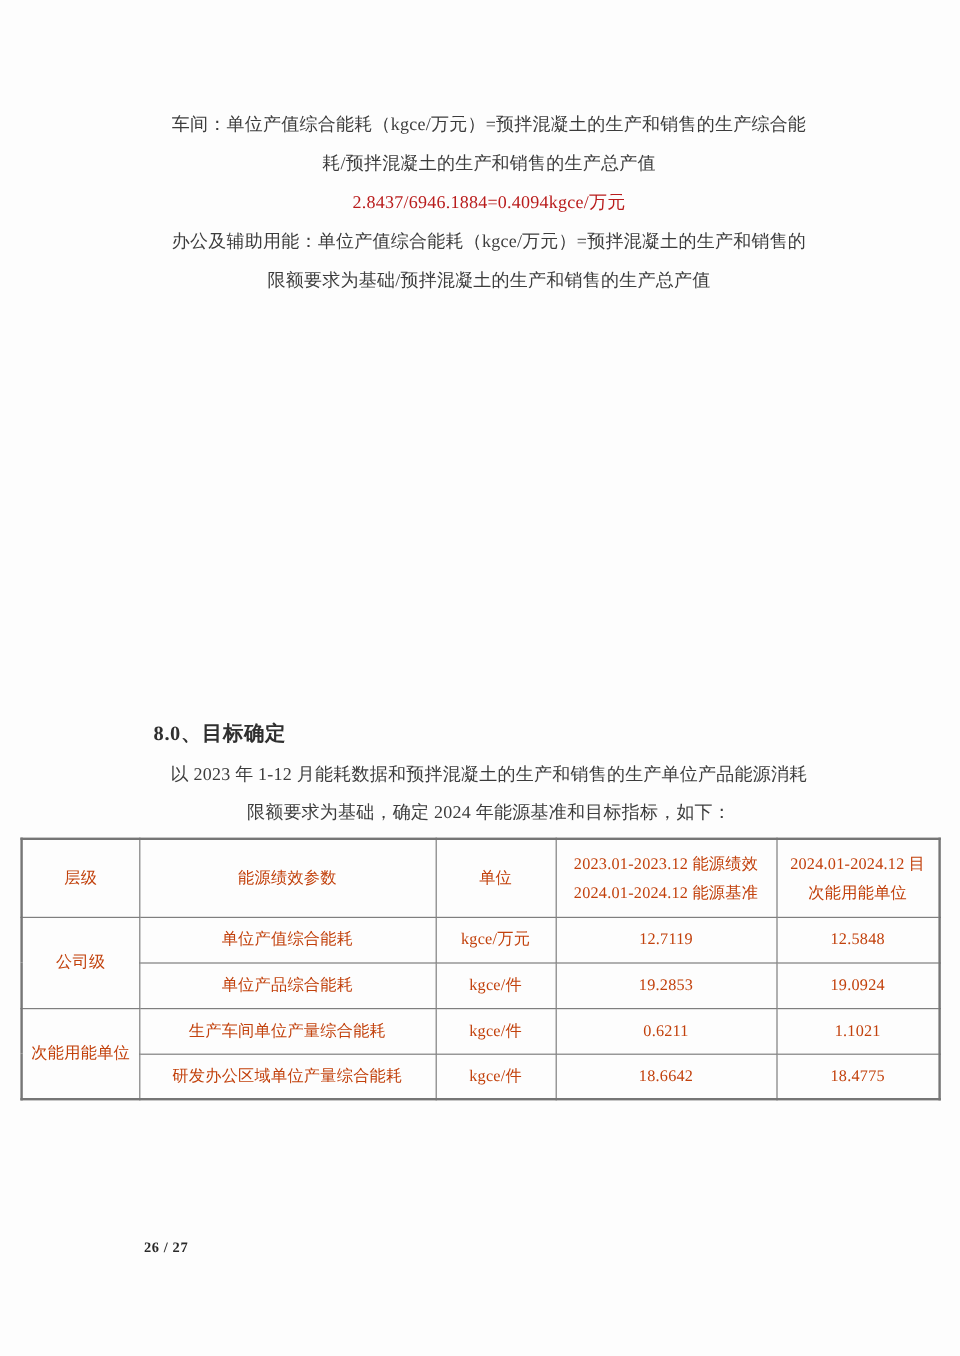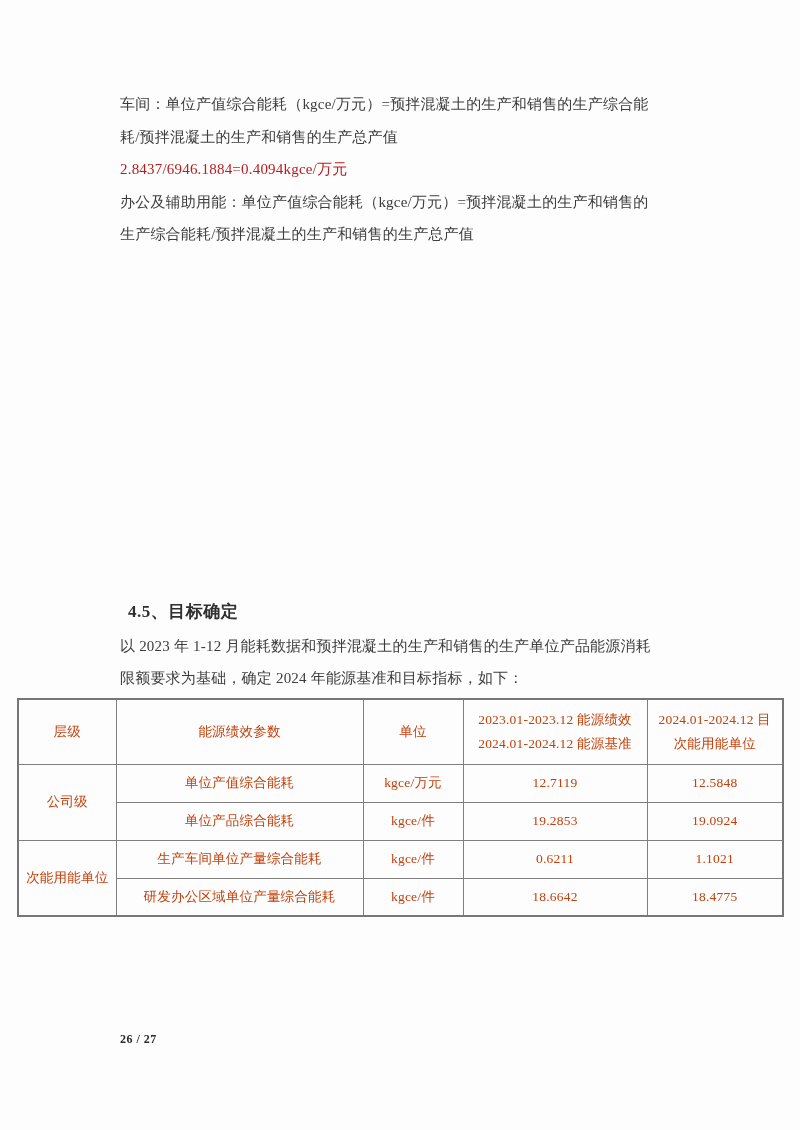--- a/index.html
+++ b/index.html
@@ -17,20 +17,21 @@
     position: absolute;
     left: 120px;
     width: 575px;
     font-size: 15px;
   }
   .text-line {
     line-height: 32.5px;
     height: 32.5px;
     white-space: nowrap;
     letter-spacing: 0.2px;
+    text-align: center;
   }
   .formula { color: #b91c1c; }
   .section-heading {
     position: absolute;
     left: 128px;
     top: 600px;
     font-size: 17px;
     font-weight: bold;
     color: #2f2f2f;
     letter-spacing: 0.5px;
@@ -79,24 +80,24 @@
 </head>
 <body>
 
 <div class="page">
 
   <div class="text-block" style="top: 88px;">
     <div class="text-line">车间：单位产值综合能耗（kgce/万元）=预拌混凝土的生产和销售的生产综合能</div>
     <div class="text-line">耗/预拌混凝土的生产和销售的生产总产值</div>
     <div class="text-line formula">2.8437/6946.1884=0.4094kgce/万元</div>
     <div class="text-line">办公及辅助用能：单位产值综合能耗（kgce/万元）=预拌混凝土的生产和销售的</div>
-    <div class="text-line">生产综合能耗/预拌混凝土的生产和销售的生产总产值</div>
+    <div class="text-line">限额要求为基础/预拌混凝土的生产和销售的生产总产值</div>
   </div>
 
-  <div class="section-heading">4.5、目标确定</div>
+  <div class="section-heading">8.0、目标确定</div>
 
   <div class="intro-block">
     <div class="text-line">以 2023 年 1-12 月能耗数据和预拌混凝土的生产和销售的生产单位产品能源消耗</div>
     <div class="text-line">限额要求为基础，确定 2024 年能源基准和目标指标，如下：</div>
   </div>
 
   <table class="data-table">
     <colgroup>
       <col style="width:98px">
       <col style="width:247px">

